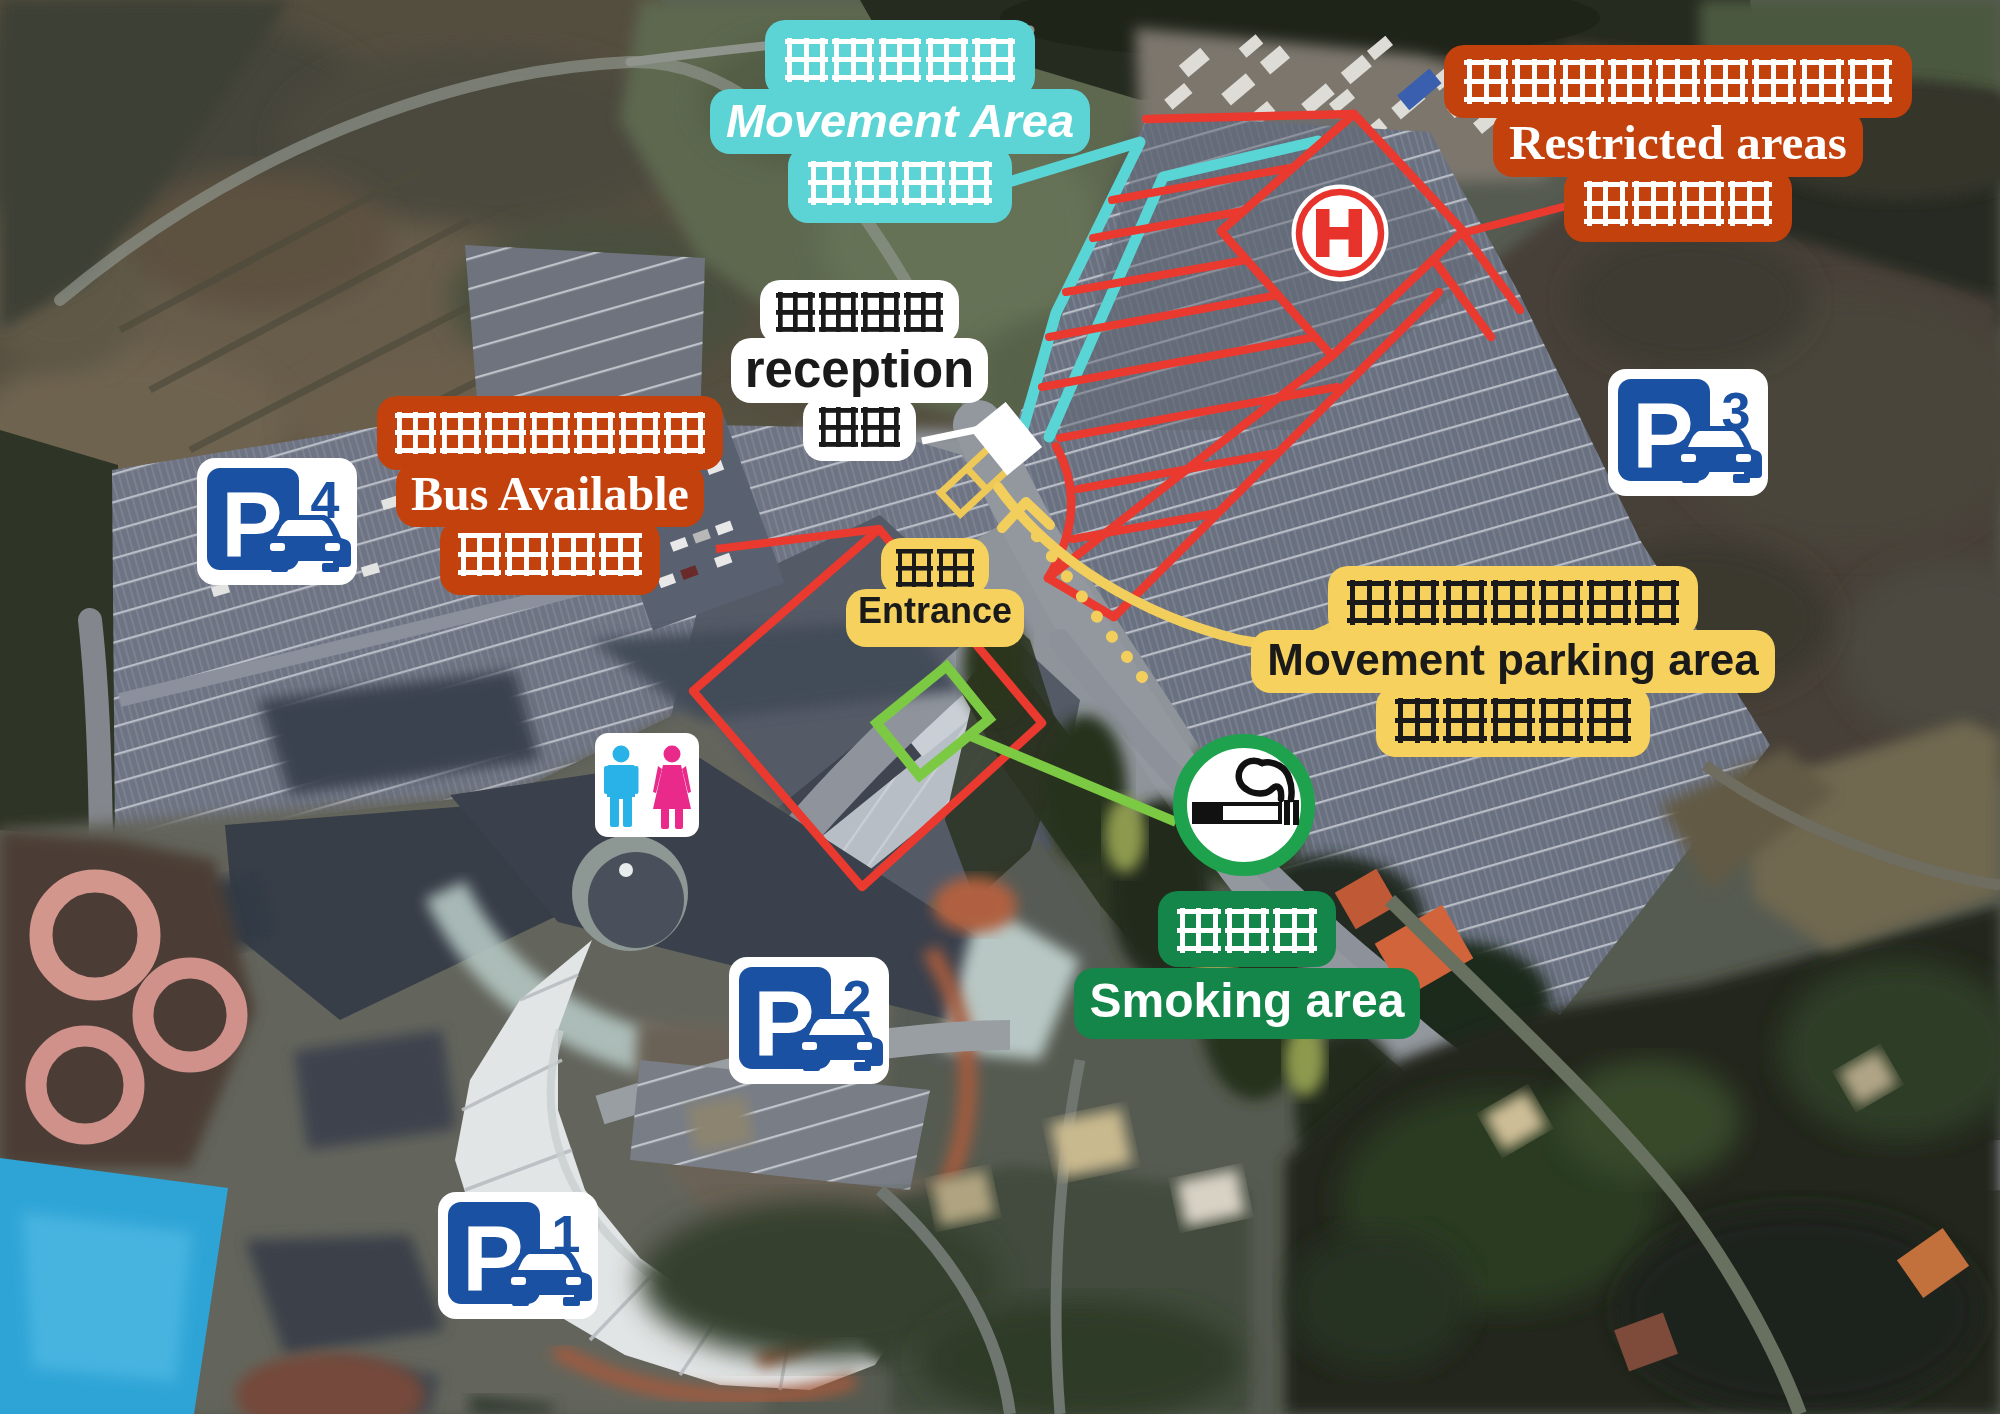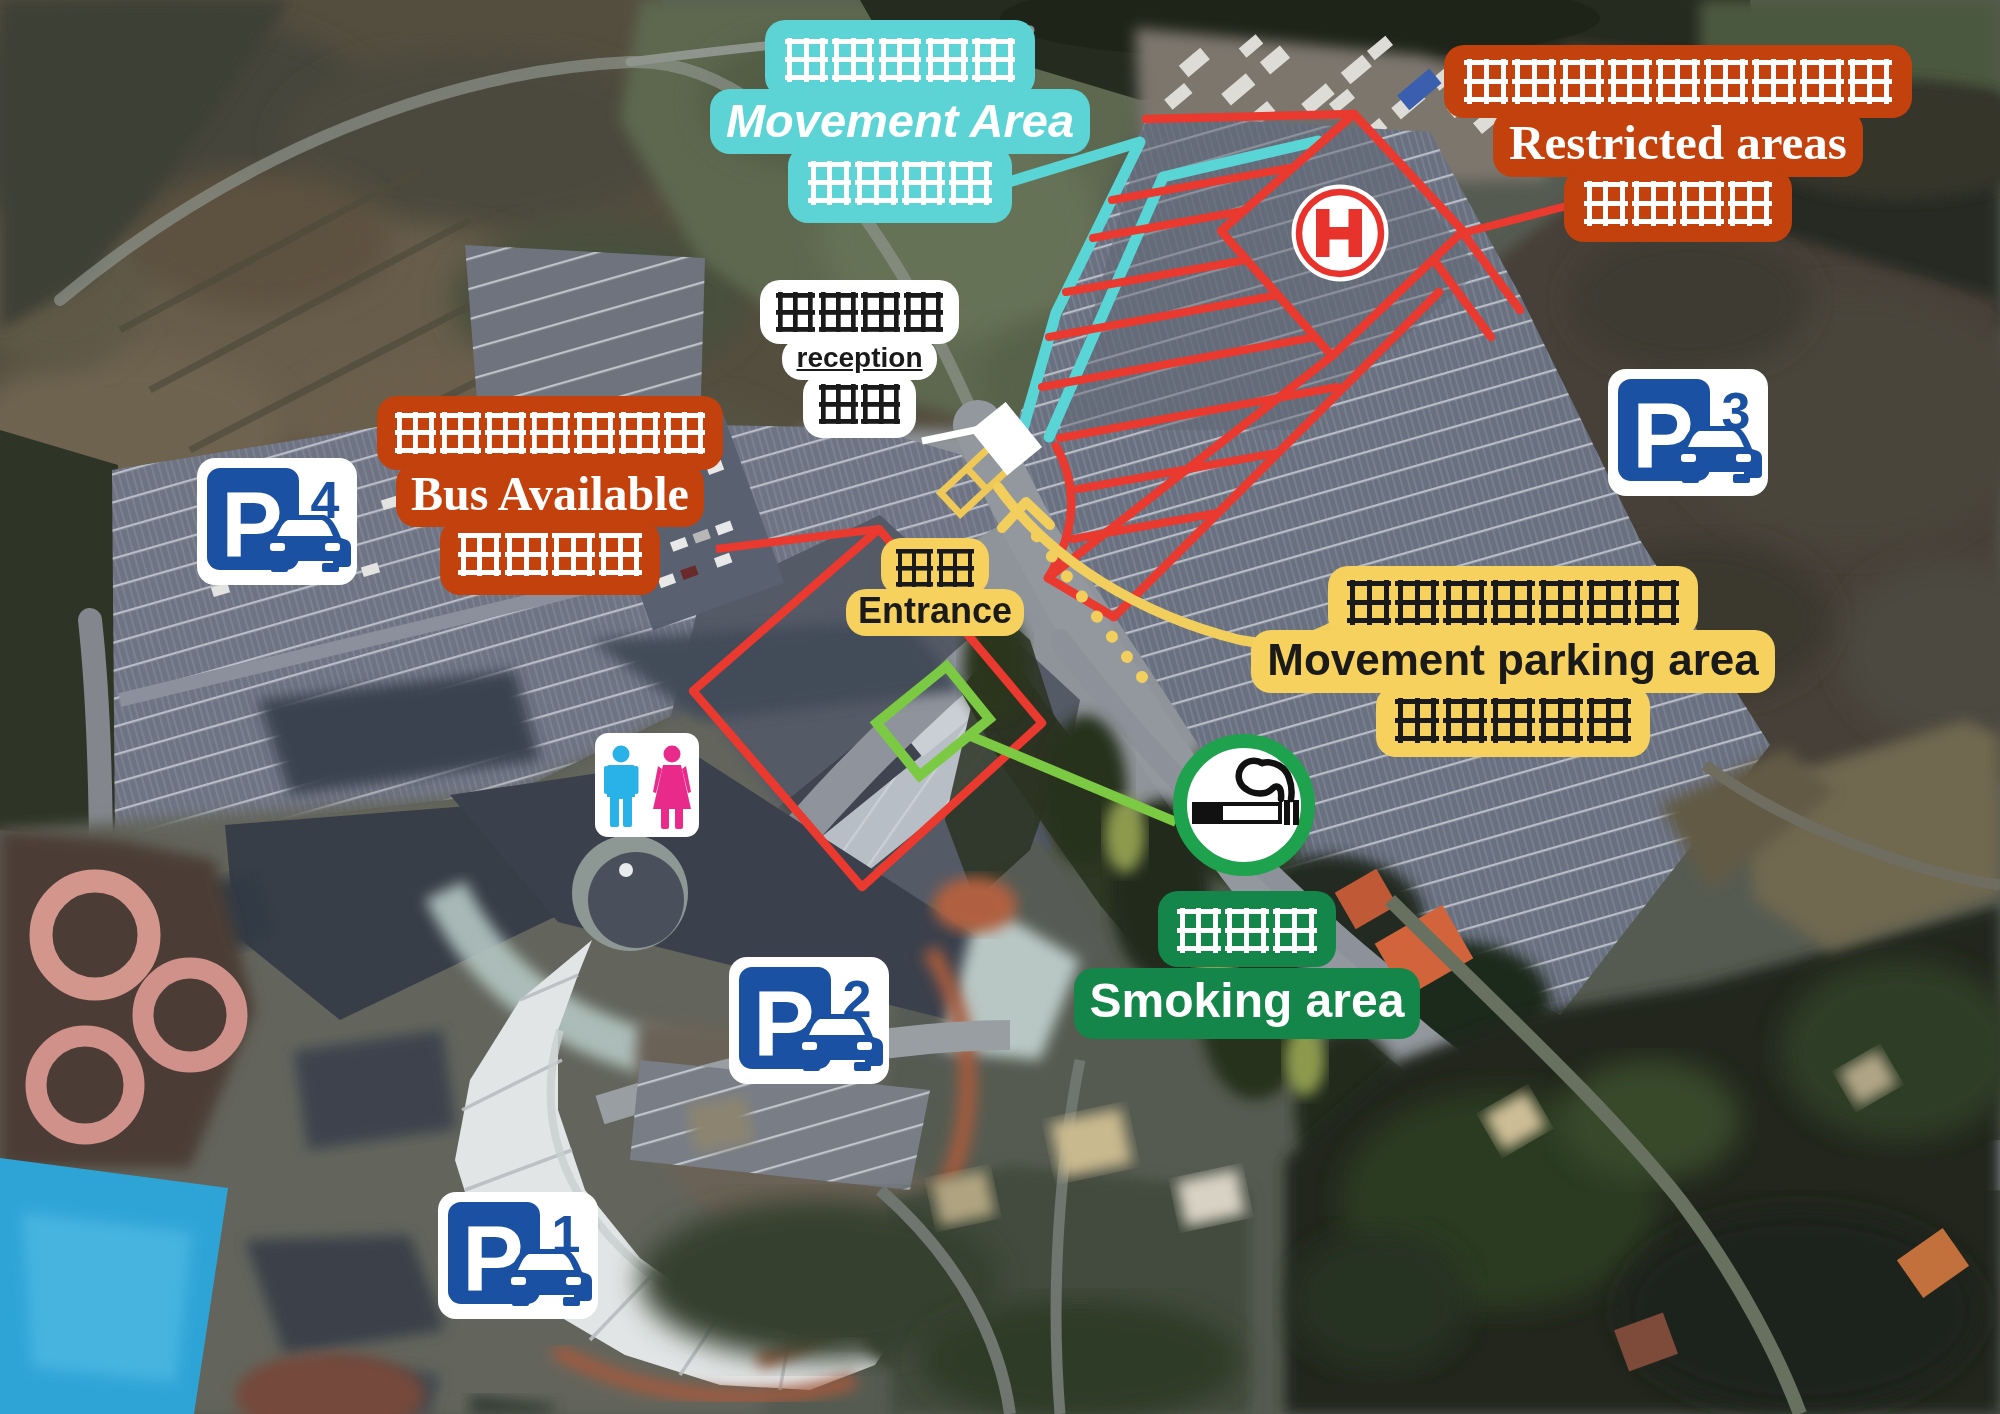--- a/index.html
+++ b/index.html
@@ -464,33 +464,33 @@
 </div>
 
 <div class="label rd" style="left:1448px;top:45px;width:460px;">
   <span class="ln" style="font-size:47px;padding:14px 18px 12px;"><span class="k"></span><span class="k"></span><span class="k"></span><span class="k"></span><span class="k"></span><span class="k"></span><span class="k"></span><span class="k"></span><span class="k"></span></span>
   <span class="ln" style="font-size:49px;padding:8px 16px 10px;margin-top:-8px;">Restricted areas</span>
   <span class="ln" style="font-size:47px;padding:12px 18px 14px;margin-top:-8px;"><span class="k"></span><span class="k"></span><span class="k"></span><span class="k"></span></span>
 </div>
 
 <div class="label wh" style="left:752px;top:280px;width:215px;">
   <span class="ln" style="font-size:42px;padding:12px 14px 10px;"><span class="k"></span><span class="k"></span><span class="k"></span><span class="k"></span></span>
-  <span class="ln" style="font-size:28px;padding:6px 14px 8px;margin-top:-6px;text-decoration:underline;">reception</span>
+  <span class="ln" style="font-size:51px;padding:6px 14px 8px;margin-top:-6px;">reception</span>
   <span class="ln" style="font-size:42px;padding:10px 14px 12px;margin-top:-6px;"><span class="k"></span><span class="k"></span></span>
 </div>
 
 <div class="label rd" style="left:380px;top:396px;width:340px;">
   <span class="ln" style="font-size:44px;padding:16px 16px 13px;"><span class="k"></span><span class="k"></span><span class="k"></span><span class="k"></span><span class="k"></span><span class="k"></span><span class="k"></span></span>
   <span class="ln" style="font-size:48px;padding:7px 15px 9px;margin-top:-7px;">Bus Available</span>
   <span class="ln" style="font-size:46px;padding:13px 16px 16px;margin-top:-7px;"><span class="k"></span><span class="k"></span><span class="k"></span><span class="k"></span></span>
 </div>
 
 <div class="label yl" style="left:860px;top:538px;width:150px;">
   <span class="ln" style="font-size:40px;padding:10px 13px 7px;"><span class="k"></span><span class="k"></span></span>
-  <span class="ln" style="font-size:36px;padding:4px 12px 7px;margin-top:-6px;">Entrance</span>
+  <span class="ln" style="font-size:36px;padding:4px 12px 18px;margin-top:-6px;">Entrance</span>
 </div>
 
 <div class="label yl" style="left:1248px;top:566px;width:530px;">
   <span class="ln" style="font-size:47px;padding:13px 17px 11px;"><span class="k"></span><span class="k"></span><span class="k"></span><span class="k"></span><span class="k"></span><span class="k"></span><span class="k"></span></span>
   <span class="ln" style="font-size:44px;padding:8px 16px 11px;margin-top:-7px;">Movement parking area</span>
   <span class="ln" style="font-size:47px;padding:11px 17px 13px;margin-top:-7px;"><span class="k"></span><span class="k"></span><span class="k"></span><span class="k"></span><span class="k"></span></span>
 </div>
 
 <div class="label gr" style="left:1072px;top:891px;width:350px;gap:8px;">
   <span class="ln" style="font-size:47px;padding:16px 17px 13px;"><span class="k"></span><span class="k"></span><span class="k"></span></span>

